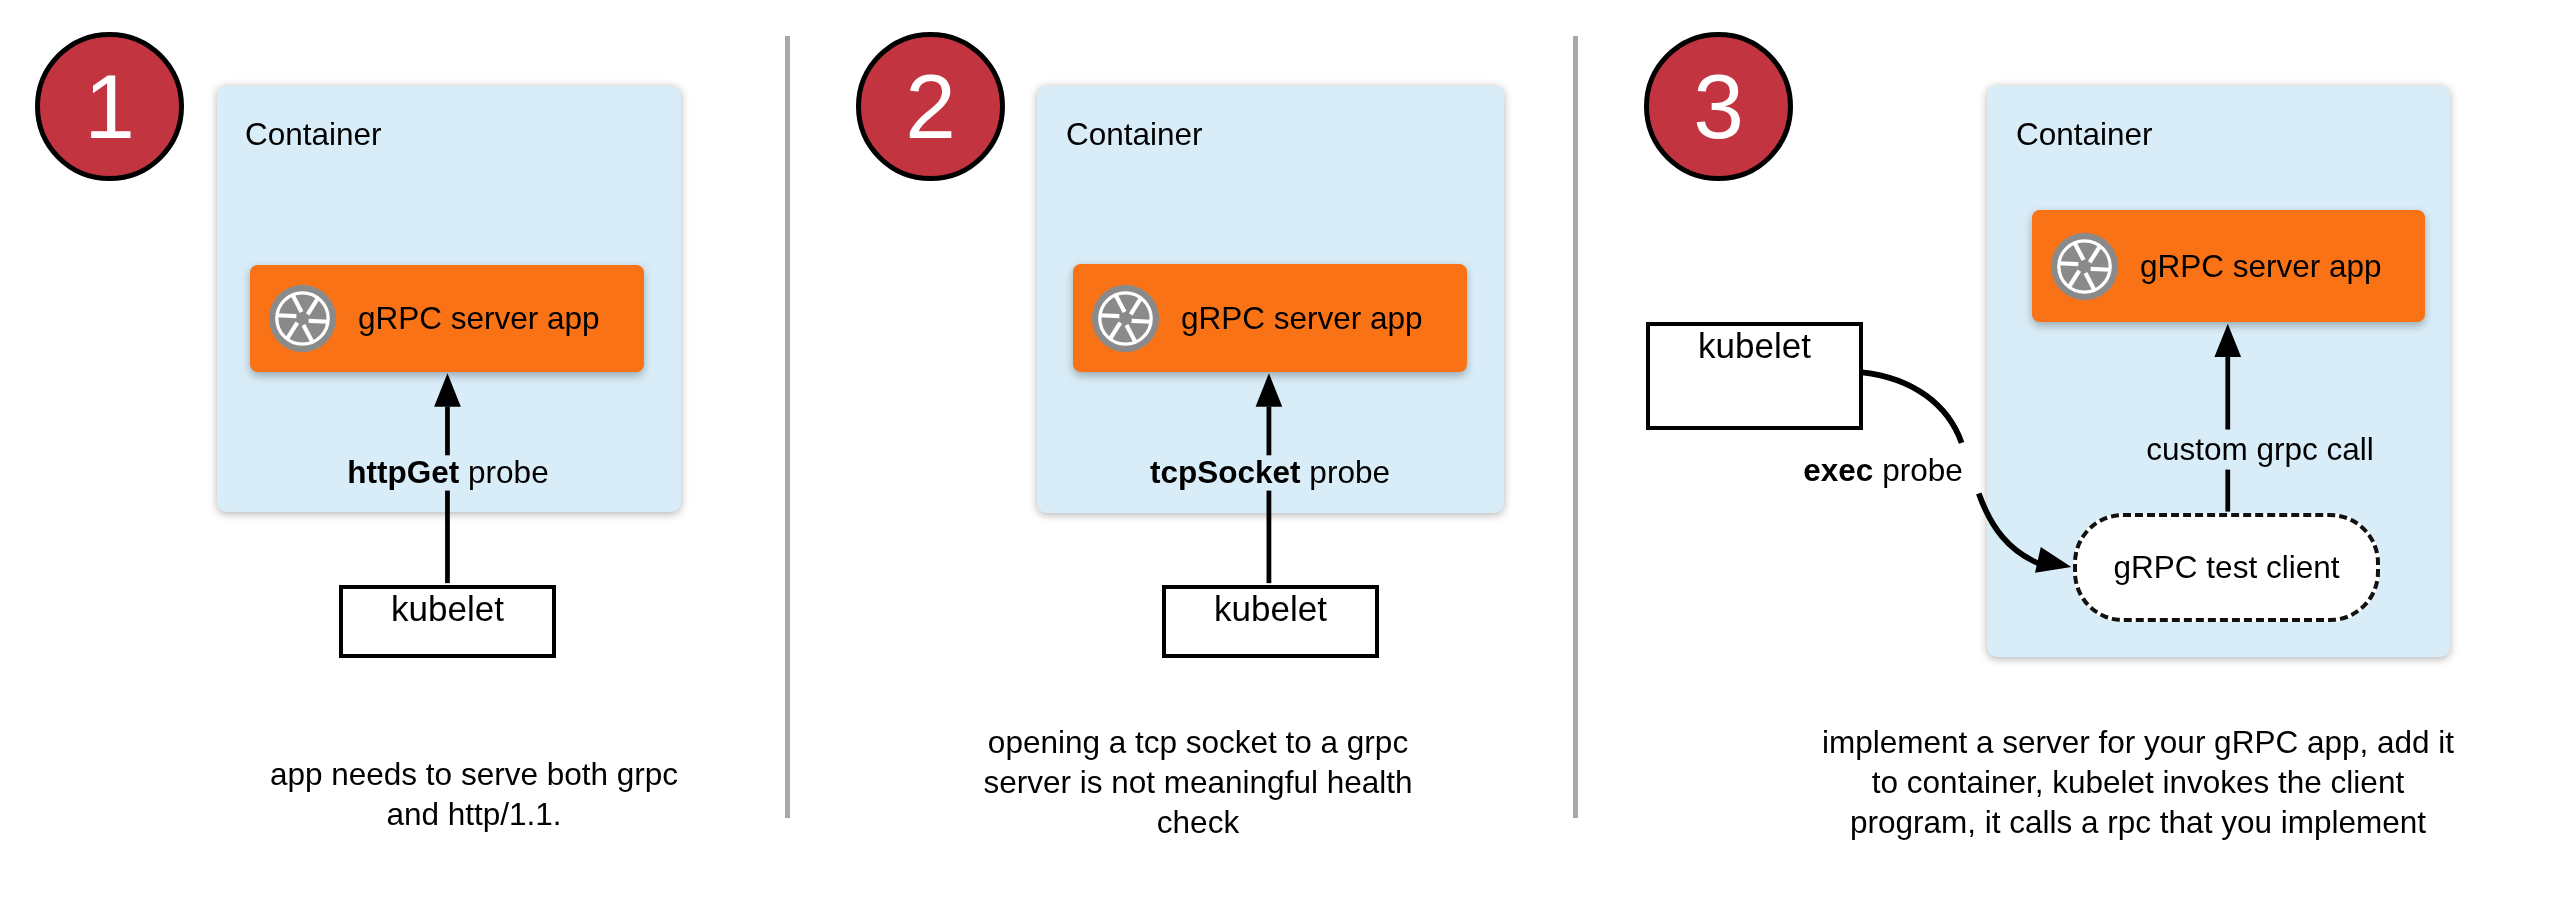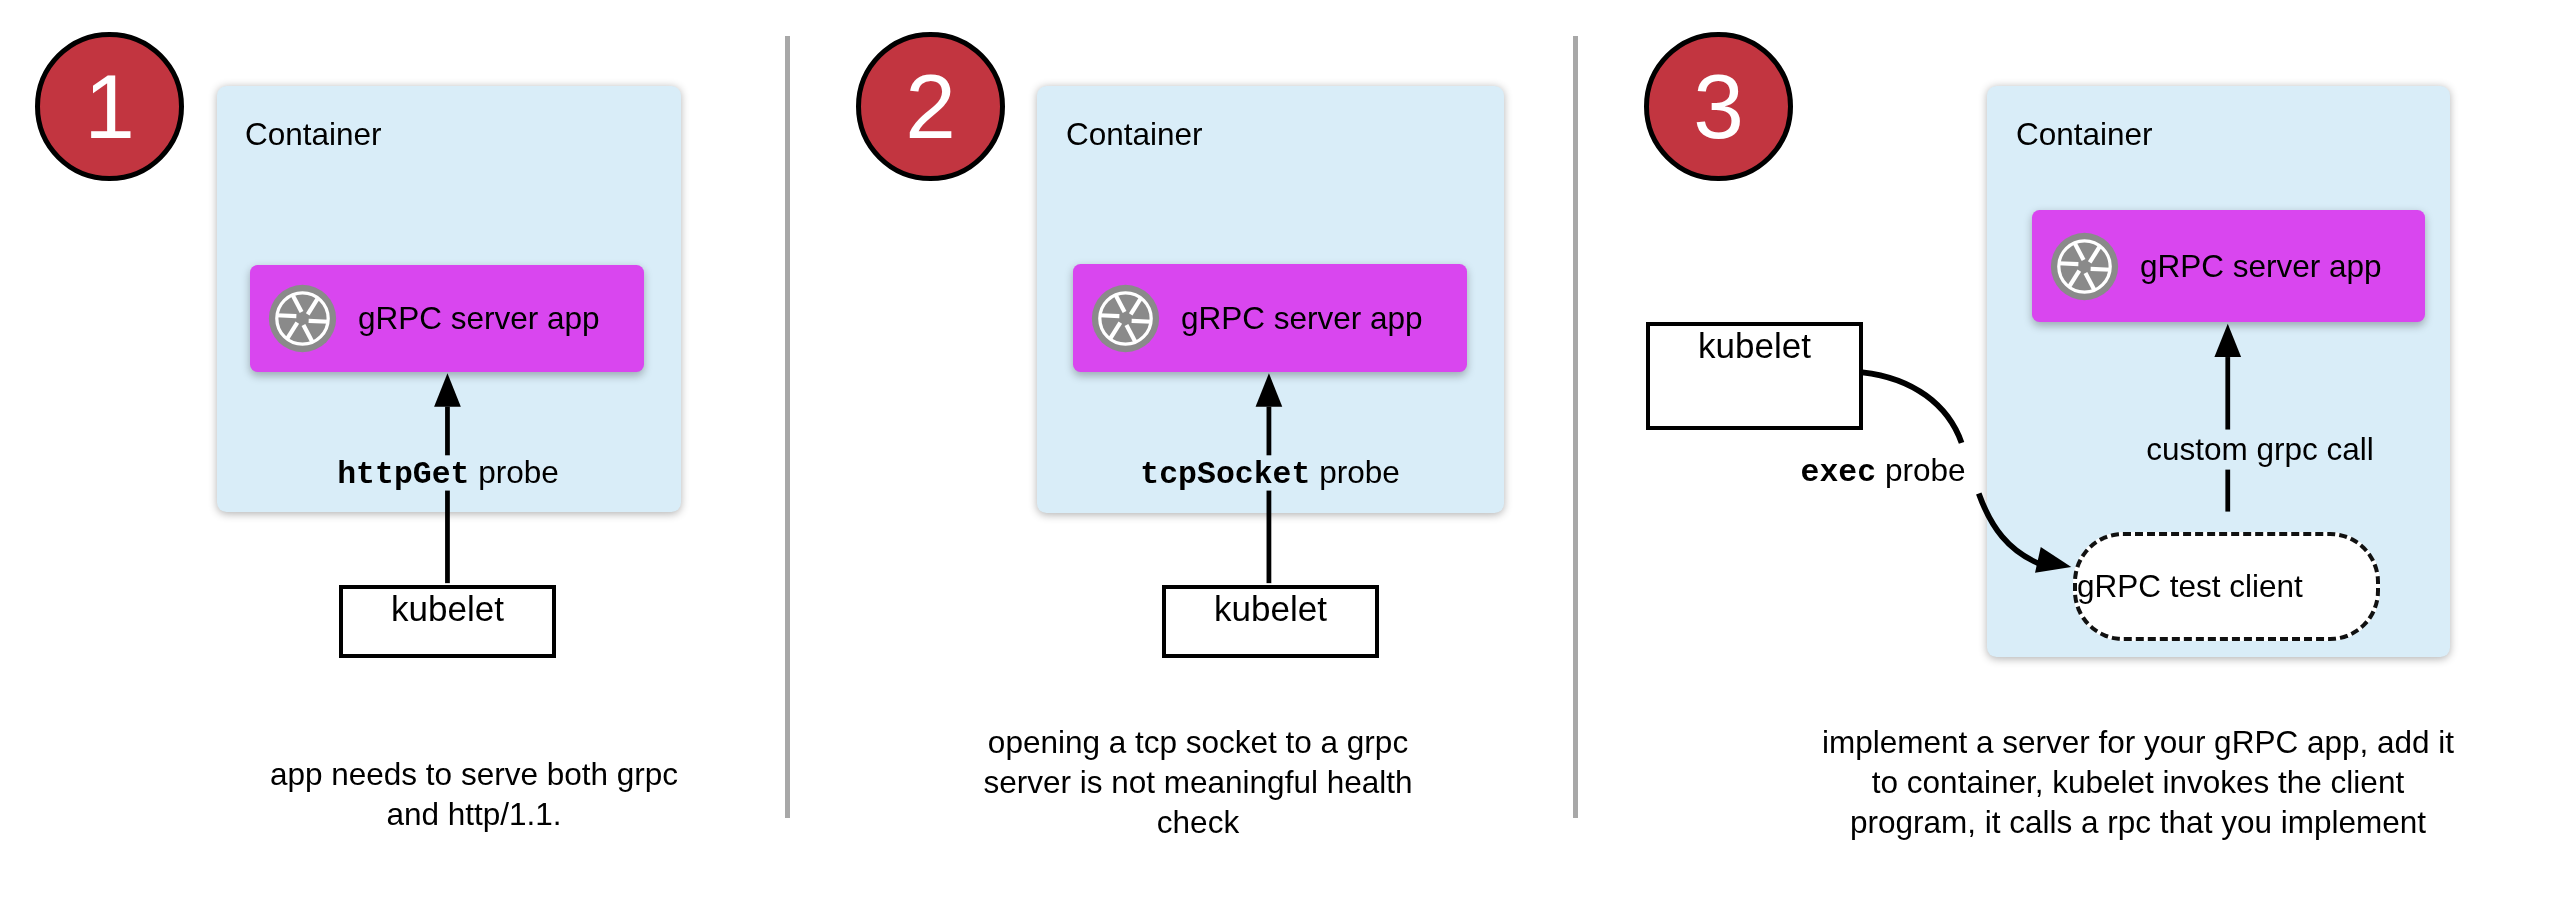--- a/index.html
+++ b/index.html
@@ -15,39 +15,39 @@
     display:flex;align-items:center;justify-content:center;
     color:#fff;font-size:91px;line-height:1;
   }
   .divider{width:4.8px;height:782px;top:36px;background:var(--divider);}
   .container-box{
     background:var(--container-fill);border-radius:9.5px;
     box-shadow:0 1.9px 8.6px rgba(0,0,0,0.30);
   }
   .container-label{font-size:31.5px;}
   .appbox{
-    background:#d946ef;border-radius:7.6px;box-shadow:0 3.8px 8.6px rgba(0,0,0,0.28);
+    background:#f97316;border-radius:7.6px;box-shadow:0 3.8px 8.6px rgba(0,0,0,0.28);
     display:flex;align-items:center;padding-left:17px;box-sizing:border-box;
   }
   .appbox .app-label{font-size:31.5px;margin-left:20px;}
   .kubelet{
     background:#fff;border:4.8px solid #000;box-sizing:border-box;
     display:flex;align-items:flex-start;justify-content:center;font-size:35px;
   }
   .probe-label{font-size:31.5px;white-space:nowrap;transform:translateX(-50%);}
-  .probe-label b{font-weight:700;font-family:Liberation Mono, monospace;}
+  .probe-label b{font-weight:700;}
   .plain-label{font-size:31.5px;white-space:nowrap;transform:translateX(-50%);}
   .caption{
     font-size:31.5px;line-height:40px;text-align:center;transform:translateX(-50%);
     white-space:nowrap;
   }
   .caption span{display:block;}
   .dashed-box{
     background:#fff;border:4.8px dashed #111;border-radius:50px;box-sizing:border-box;
-    display:flex;align-items:center;justify-content:flex-start;font-size:31.5px;margin-top:19px;
+    display:flex;align-items:center;justify-content:center;font-size:31.5px;
   }
   svg.overlay{position:absolute;left:0;top:0;pointer-events:none;}
 </style>
 </head>
 <body>
 
 <div id="canvas" style="--badge-fill: #c23540; --container-fill: #d9edf8; --icon-gray: #8a8a8a; --divider: #a8a8a8;">
 
   <div class="abs divider" style="left:785px;"></div>
   <div class="abs divider" style="left:1573px;"></div>

